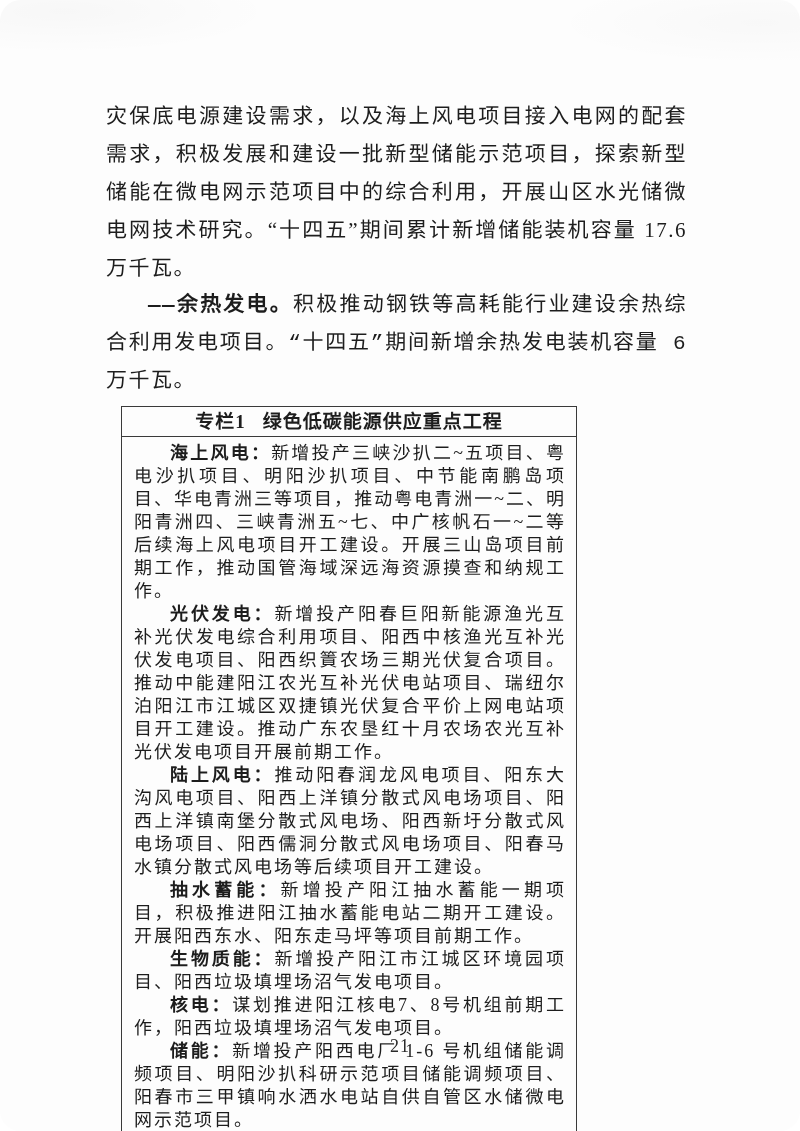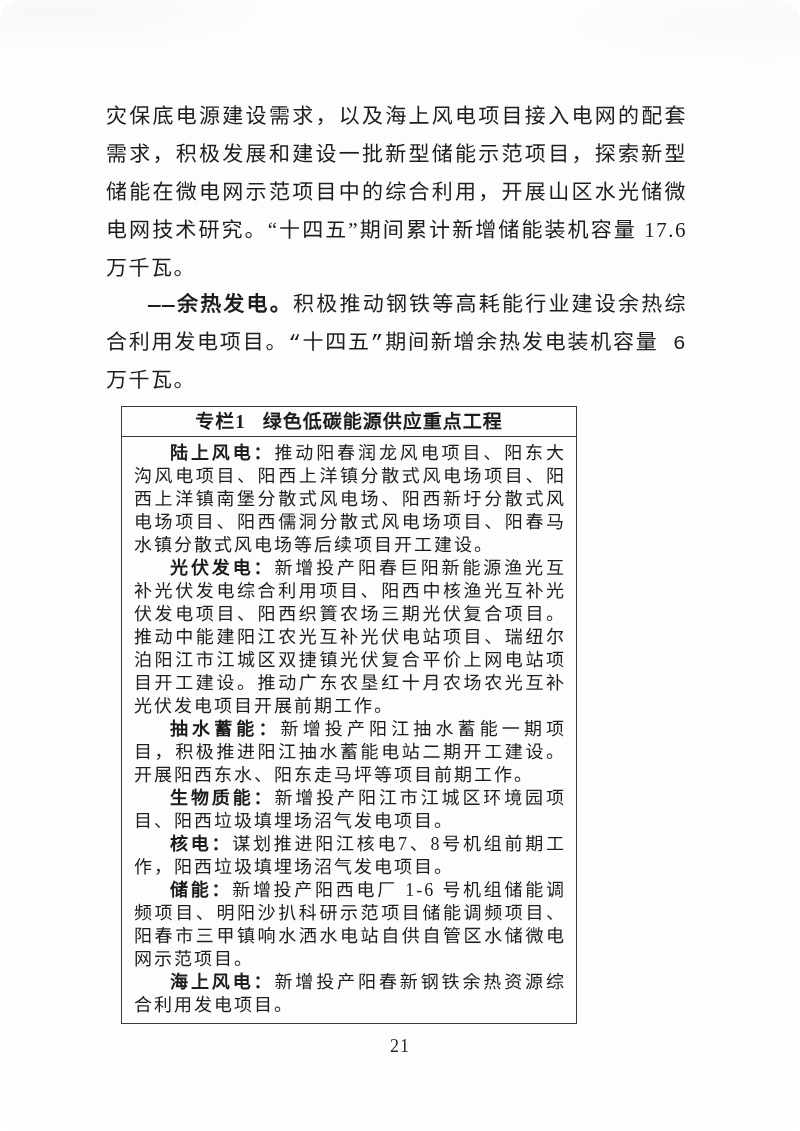--- a/index.html
+++ b/index.html
@@ -97,24 +97,25 @@
     <p class="para">灾保底电源建设需求，以及海上风电项目接入电网的配套需求，积极发展和建设一批新型储能示范项目，探索新型储能在微电网示范项目中的综合利用，开展山区水光储微电网技术研究。“十四五”期间累计新增储能装机容量 17.6 万千瓦。</p>
 
     <p class="para indent-2em"><span class="lead-bold">——余热发电。</span><span>积极推动钢铁等高耗能行业建设余热综合利用发电项目。“十四五”期间新增余热发电装机容量 6 万千瓦。</span></p>
 
     <div class="column-box">
       <div class="column-box-header">
         <span class="box-label">专栏1</span><span>绿色低碳能源供应重点工程</span>
       </div>
       <div class="column-box-body">
 
+        <p class="box-section"><span class="sec-label">海上风电：</span><span>新增投产三峡沙扒二~五项目、粤电沙扒项目、明阳沙扒项目、中节能南鹏岛项目、华电青洲三等项目，推动粤电青洲一~二、明阳青洲四、三峡青洲五~七、中广核帆石一~二等后续海上风电项目开工建设。开展三山岛项目前期工作，推动国管海域深远海资源摸查和纳规工作。</span></p>
+
+        <p class="box-section"><span class="sec-label">光伏发电：</span><span>新增投产阳春巨阳新能源渔光互补光伏发电综合利用项目、阳西中核渔光互补光伏发电项目、阳西织篢农场三期光伏复合项目。推动中能建阳江农光互补光伏电站项目、瑞纽尔泊阳江市江城区双捷镇光伏复合平价上网电站项目开工建设。推动广东农垦红十月农场农光互补光伏发电项目开展前期工作。</span></p>
 
         <p class="box-section"><span class="sec-label">陆上风电：</span><span>推动阳春润龙风电项目、阳东大沟风电项目、阳西上洋镇分散式风电场项目、阳西上洋镇南堡分散式风电场、阳西新圩分散式风电场项目、阳西儒洞分散式风电场项目、阳春马水镇分散式风电场等后续项目开工建设。</span></p>
-
-        <p class="box-section"><span class="sec-label">光伏发电：</span><span>新增投产阳春巨阳新能源渔光互补光伏发电综合利用项目、阳西中核渔光互补光伏发电项目、阳西织篢农场三期光伏复合项目。推动中能建阳江农光互补光伏电站项目、瑞纽尔泊阳江市江城区双捷镇光伏复合平价上网电站项目开工建设。推动广东农垦红十月农场农光互补光伏发电项目开展前期工作。</span></p>
 
         <p class="box-section"><span class="sec-label">抽水蓄能：</span><span>新增投产阳江抽水蓄能一期项目，积极推进阳江抽水蓄能电站二期开工建设。开展阳西东水、阳东走马坪等项目前期工作。</span></p>
 
         <p class="box-section"><span class="sec-label">生物质能：</span><span>新增投产阳江市江城区环境园项目、阳西垃圾填埋场沼气发电项目。</span></p>
 
         <p class="box-section"><span class="sec-label">核电：</span><span>谋划推进阳江核电7、8号机组前期工作，阳西垃圾填埋场沼气发电项目。</span></p>
 
 
         <p class="box-section"><span class="sec-label">储能：</span><span>新增投产阳西电厂 1-6 号机组储能调频项目、明阳沙扒科研示范项目储能调频项目、阳春市三甲镇响水洒水电站自供自管区水储微电网示范项目。</span></p>
 

